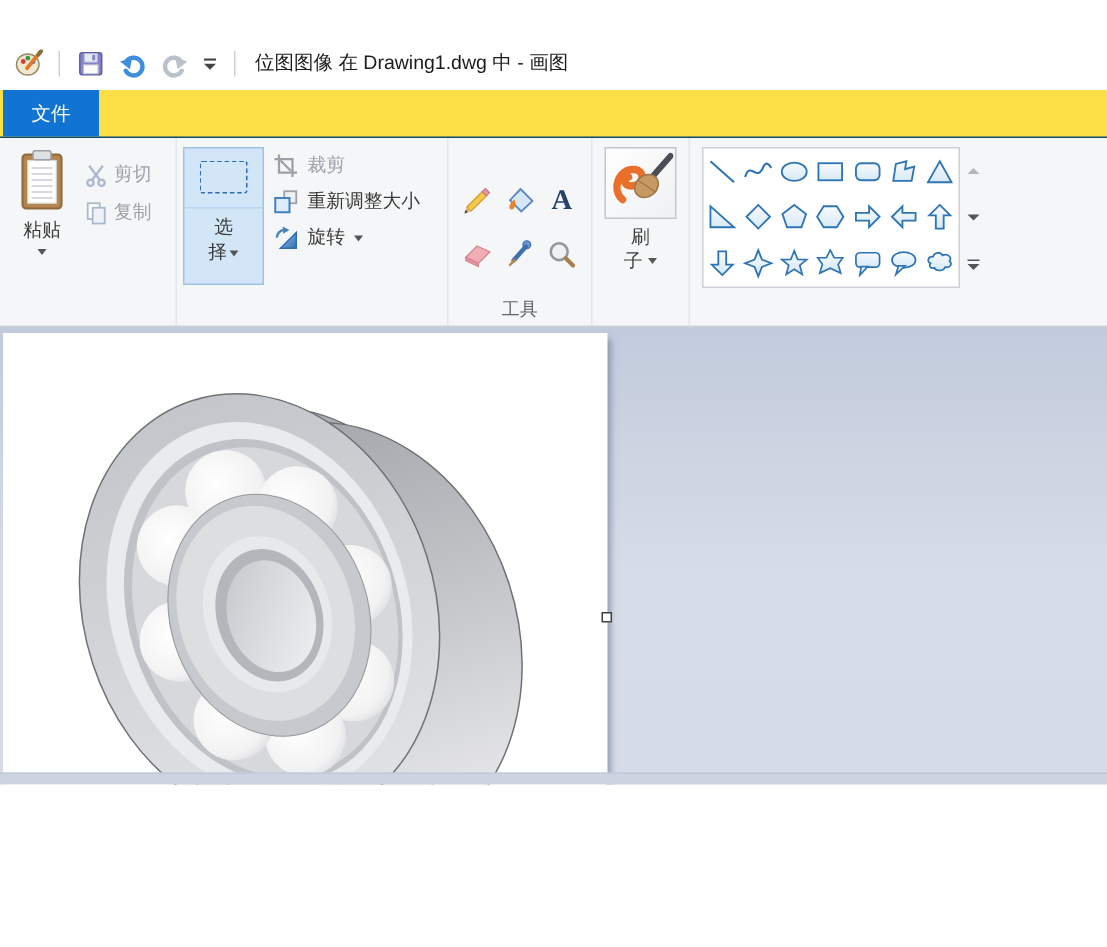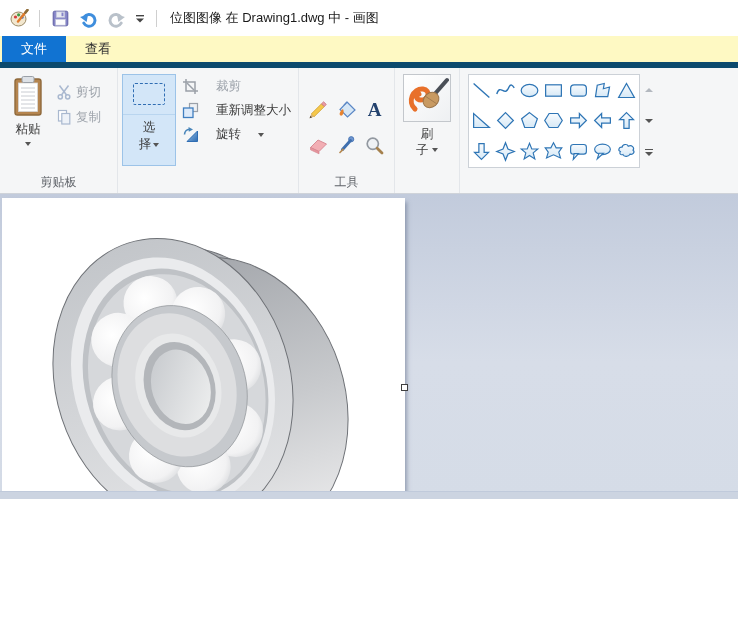--- a/index.html
+++ b/index.html
@@ -1,53 +1,53 @@
 <!DOCTYPE html>
 <html><head>
 <meta charset="utf-8">
 <style>
   * { margin:0; padding:0; box-sizing:border-box; }
   html,body { width:738px; height:631px; overflow:hidden;
     font-family:"Liberation Sans", sans-serif; background:#fff; }
-  .window { width:738px; height:499px; display:flex; flex-direction:column; }
+  .window { width:738px; height:499px; display:flex; flex-direction:column;margin-top:24px; }
 
   
   .titlebar { height:36px; background:#fff; display:flex; align-items:center; padding-left:8px; gap:6px; flex:none; }
   .tb-sep { width:1px; height:17px; background:#cfcfcf; margin:0 3px; }
   .tb-btn { width:22px; height:22px; display:flex; align-items:center; justify-content:center; background:transparent; border:none; cursor:default; }
   .title-text { font-size:13px; color:#1a1a1a; margin-left:4px; white-space:nowrap; }
 
   
-  .tabrow { height:32px; background:#fef9c3; display:flex; align-items:stretch; border-bottom:6px solid #0c4a6e; flex:none; }
+  .tabrow { height:32px; background:#fde047; display:flex; align-items:stretch; border-bottom:1px solid #0c4a6e; flex:none; }
   .tab { padding:0 19px; display:flex; align-items:center; font-size:13px; color:#333; cursor:default; }
   .tab.file { background:#1173d2; color:#fff; margin-left:2px; }
   .tab.active { background:#fff; border:1px solid #d8dbe0; border-bottom:1px solid #fff; margin-bottom:-1px; color:#222; }
 
   
   .ribbon { height:126px; background:#f5f6f7; display:flex; align-items:stretch; border-bottom:1px solid #cfd3d9; flex:none; }
   .rgroup { position:relative; border-right:1px solid #e3e6ea; padding:4px 4px 20px 4px; display:flex; }
   .rgroup-label { position:absolute; bottom:2px; left:0; right:0; text-align:center; font-size:12px; color:#5f6369; }
   .rlabel { font-size:12.5px; color:#3a3a3a; white-space:nowrap; }
   .disabled .rlabel, .rlabel.dis { color:#9da3ab; }
   .caret { display:inline-block; width:0; height:0; border-left:3.5px solid transparent; border-right:3.5px solid transparent; border-top:4px solid #555; vertical-align:middle; }
   .caret.dis { border-top-color:#aab0b8; }
 
   
   .g-clip { width:118px; }
   .paste-btn { width:48px; display:flex; flex-direction:column; align-items:center; padding-top:3px; gap:4px; background:none; border:none; }
   .cutcopy { display:flex; flex-direction:column; justify-content:flex-start; padding-top:12px; gap:8px; margin-left:4px; }
-  .cc-item { display:flex; gap:4px; background:none; border:none; }
+  .cc-item { display:flex; align-items:center; gap:4px; background:none; border:none; }
 
   
   .g-img { width:181px; }
   .select-btn { width:54px; height:92px; margin-top:2px; background:#d3e6f8; border:1px solid #9cc3e8; display:flex; flex-direction:column; align-items:center; padding-top:8px; }
   .sel-rect { width:32px; height:22px; border:1.6px dashed #2f6db3; border-radius:2px; margin-bottom:9px; }
   .sel-divider { width:100%; height:1px; background:#b9d5ef; margin-bottom:4px; }
   .img-col { display:flex; flex-direction:column; padding:6px 0 0 6px; gap:7px; }
-  .row-item { display:flex; align-items:center; gap:17px; background:none; border:none; }
+  .row-item { display:flex; align-items:center; gap:6px; background:none; border:none; }
 
   
   .g-tools { width:96px; align-items:center; justify-content:center; }
   .tools-grid { display:grid; grid-template-columns:repeat(3,26px); grid-template-rows:26px 26px; gap:10px 2px; margin-top:10px; }
   .tool-btn { width:26px; height:26px; display:flex; align-items:center; justify-content:center; background:none; border:none; }
   .tool-a { font-family:"Liberation Serif", serif; font-weight:bold; font-size:19px; color:#23426e; }
 
   
   .g-brush { width:65px; justify-content:center; }
   .brush-btn { display:flex; flex-direction:column; align-items:center; padding-top:2px; background:none; border:none; }
@@ -121,21 +121,20 @@
         <rect x="1" y="1" width="8" height="1.4" fill="#444"></rect>
         <path d="M1,4.5 L9,4.5 L5,8.5 Z" fill="#444"></path>
       </svg>
     </button>
     <span class="tb-sep"></span>
     <span class="title-text">位图图像 在 Drawing1.dwg 中 - 画图</span>
   </div>
 
   <div class="tabrow">
     <div class="tab file">文件</div>
-    <div class="tab">查看</div>
   </div>
 
   <div class="ribbon">
 
     <div class="rgroup g-clip">
       <button class="paste-btn">
         <svg width="32" height="42" viewBox="0 0 32 42">
           <rect x="3" y="4" width="26" height="36" rx="2.5" fill="#b5854f" stroke="#8f6a3c" stroke-width="1.4"></rect>
           <rect x="6.5" y="8" width="19" height="28.5" fill="#fff" stroke="#d8d8d8" stroke-width=".8"></rect>
           <g stroke="#c9ccd2" stroke-width="1">
@@ -159,21 +158,20 @@
           <span class="rlabel dis">剪切</span>
         </button>
         <button class="cc-item disabled">
           <svg width="16" height="16" viewBox="0 0 16 16">
             <rect x="2.5" y="1.5" width="8" height="10.5" fill="#fff" stroke="#a9b8cf" stroke-width="1.2"></rect>
             <rect x="5.8" y="4.5" width="8" height="10.5" fill="#eef2f8" stroke="#a9b8cf" stroke-width="1.2"></rect>
           </svg>
           <span class="rlabel dis">复制</span>
         </button>
       </div>
-      <div class="rgroup-label">剪贴板</div>
     </div>
 
     <div class="rgroup g-img">
       <button class="select-btn">
         <span class="sel-rect"></span>
         <span class="sel-divider"></span>
         <span class="rlabel">选</span>
         <span style="display:flex;align-items:center;gap:2px;">
           <span class="rlabel">择</span>
           <span class="caret"></span>

